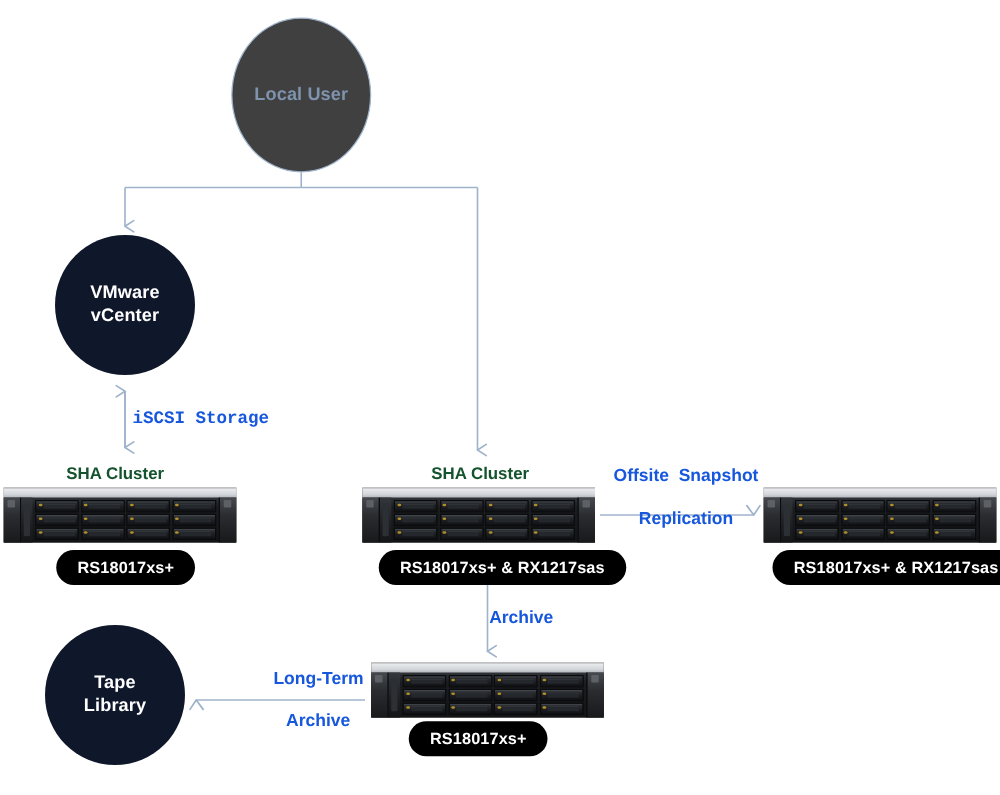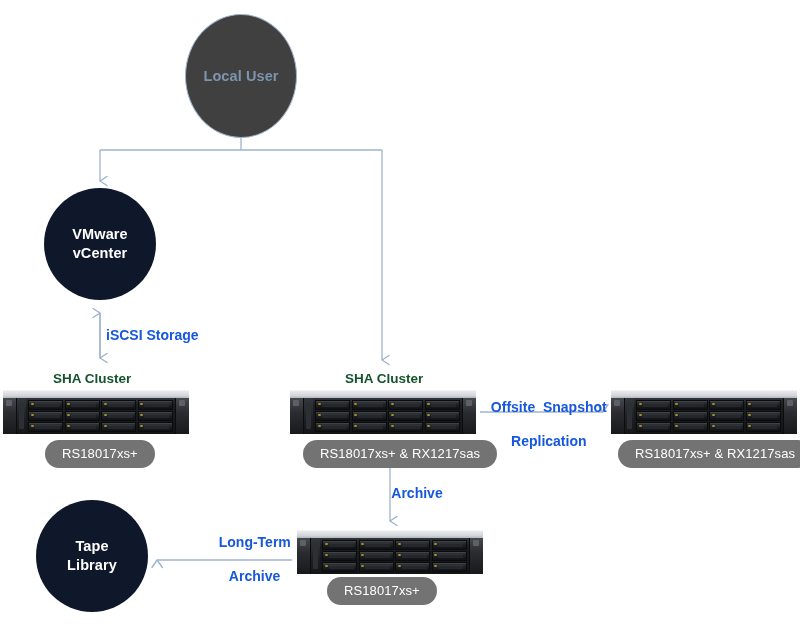--- a/index.html
+++ b/index.html
@@ -73,22 +73,22 @@
   
   .link-label {
     position: absolute;
     color: #1657dd;
     font-weight: bold;
     font-size: 14px;
     line-height: 1.22;
     text-align: center;
     white-space: pre;
   }
-  #label-iscsi     { left: 106px; top: 327px; text-align: center; }
-  #label-offsite   { left: 474px; top: 382px; width: 134px; }
+  #label-iscsi     { left: 106px; top: 327px; text-align: center; font-family: Liberation Mono, monospace; }
+  #label-offsite   { left: 474px; top: 355px; width: 134px; }
   #label-archive   { left: 357px; top: 485px; width: 120px; }
   #label-longterm  { left: 187px; top: 517px; width: 120px; }
 
   
   .nas {
     position: absolute;
     height: 44px;
     background: #1d1f22;
     box-sizing: border-box;
   }
@@ -172,24 +172,24 @@
   }
 
   #nas-left   { left: 3px;   top: 390px; width: 186px; }
   #nas-mid    { left: 290px; top: 390px; width: 186px; }
   #nas-right  { left: 611px; top: 390px; width: 186px; }
   #nas-bottom { left: 297px; top: 530px; width: 186px; }
 
   
   .pill {
     position: absolute;
-    background: #737373;
+    background: #000000;
     color: #ffffff;
     font-size: 13px;
-    font-weight: normal;
+    font-weight: bold;
     border-radius: 999px;
     padding: 6px 17px 7px;
     white-space: nowrap;
     text-align: center;
     box-sizing: border-box;
     letter-spacing: .1px;
   }
   #pill-left   { left: 45px;  top: 440px; }
   #pill-mid    { left: 303px; top: 440px; }
   #pill-right  { left: 618px; top: 440px; }

